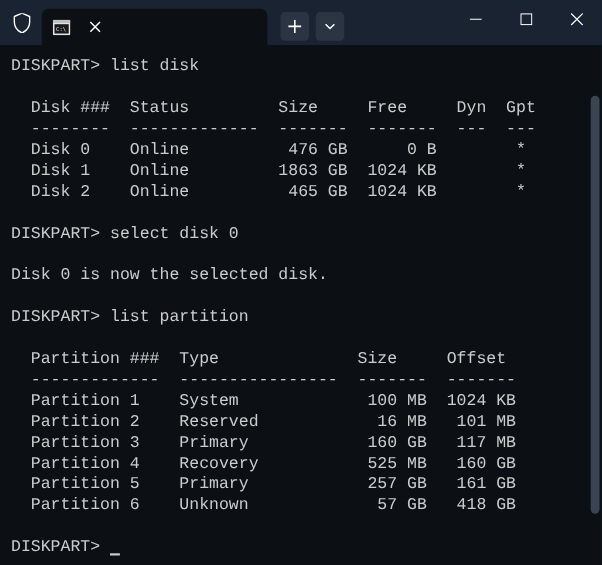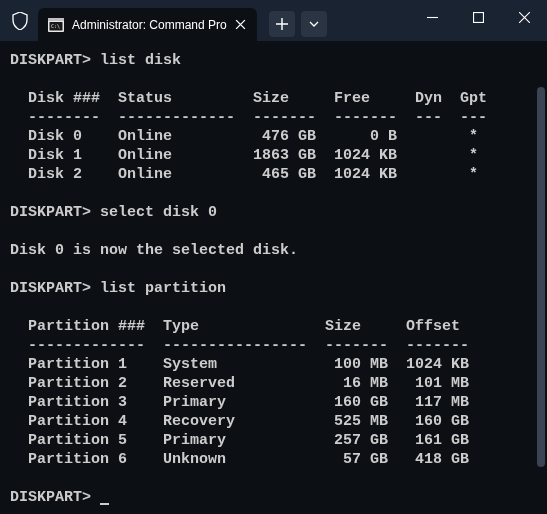--- a/index.html
+++ b/index.html
@@ -111,21 +111,21 @@
     .terminal {
       background: #0c1015;
       height: calc(100% - 41px);
       padding: 10px 10px;
       color: #cccccc;
       font-size: 15px;
       line-height: 19px;
       white-space: pre;
       overflow: hidden;
       position: relative;
-      font-weight: 700;
+      font-weight: 400;
     }
     .scrollbar {
       position: absolute;
       right: 2px;
       top: 0;
       width: 8px;
       height: 100%;
       background: transparent;
     }
     .scrollbar-thumb {
@@ -157,21 +157,20 @@
   </div>
   <div class="tab">
     <div class="tab-icon">
       <svg width="16" height="14" viewBox="0 0 16 14">
         <rect x="0" y="0" width="16" height="14" fill="#e8e8e8" rx="1"></rect>
         <rect x="0" y="0" width="16" height="3" fill="#c0c0c0"></rect>
         <rect x="1.5" y="4" width="13" height="8.5" fill="#1a1a1a"></rect>
         <text x="3" y="10" fill="#e8e8e8" font-size="5" font-family="monospace">C:\</text>
       </svg>
     </div>
-    <div class="tab-title">Administrator: Command Pro</div>
     <div class="tab-close">
       <svg width="11" height="11" viewBox="0 0 10 10">
         <path d="M1 1 L9 9 M9 1 L1 9" stroke="#ffffff" stroke-width="1.2"></path>
       </svg>
     </div>
   </div>
   <div class="new-tab-btn">
     <svg width="12" height="12" viewBox="0 0 10 10">
       <path d="M5 0 V10 M0 5 H10" stroke="#ffffff" stroke-width="1.2"></path>
     </svg>

